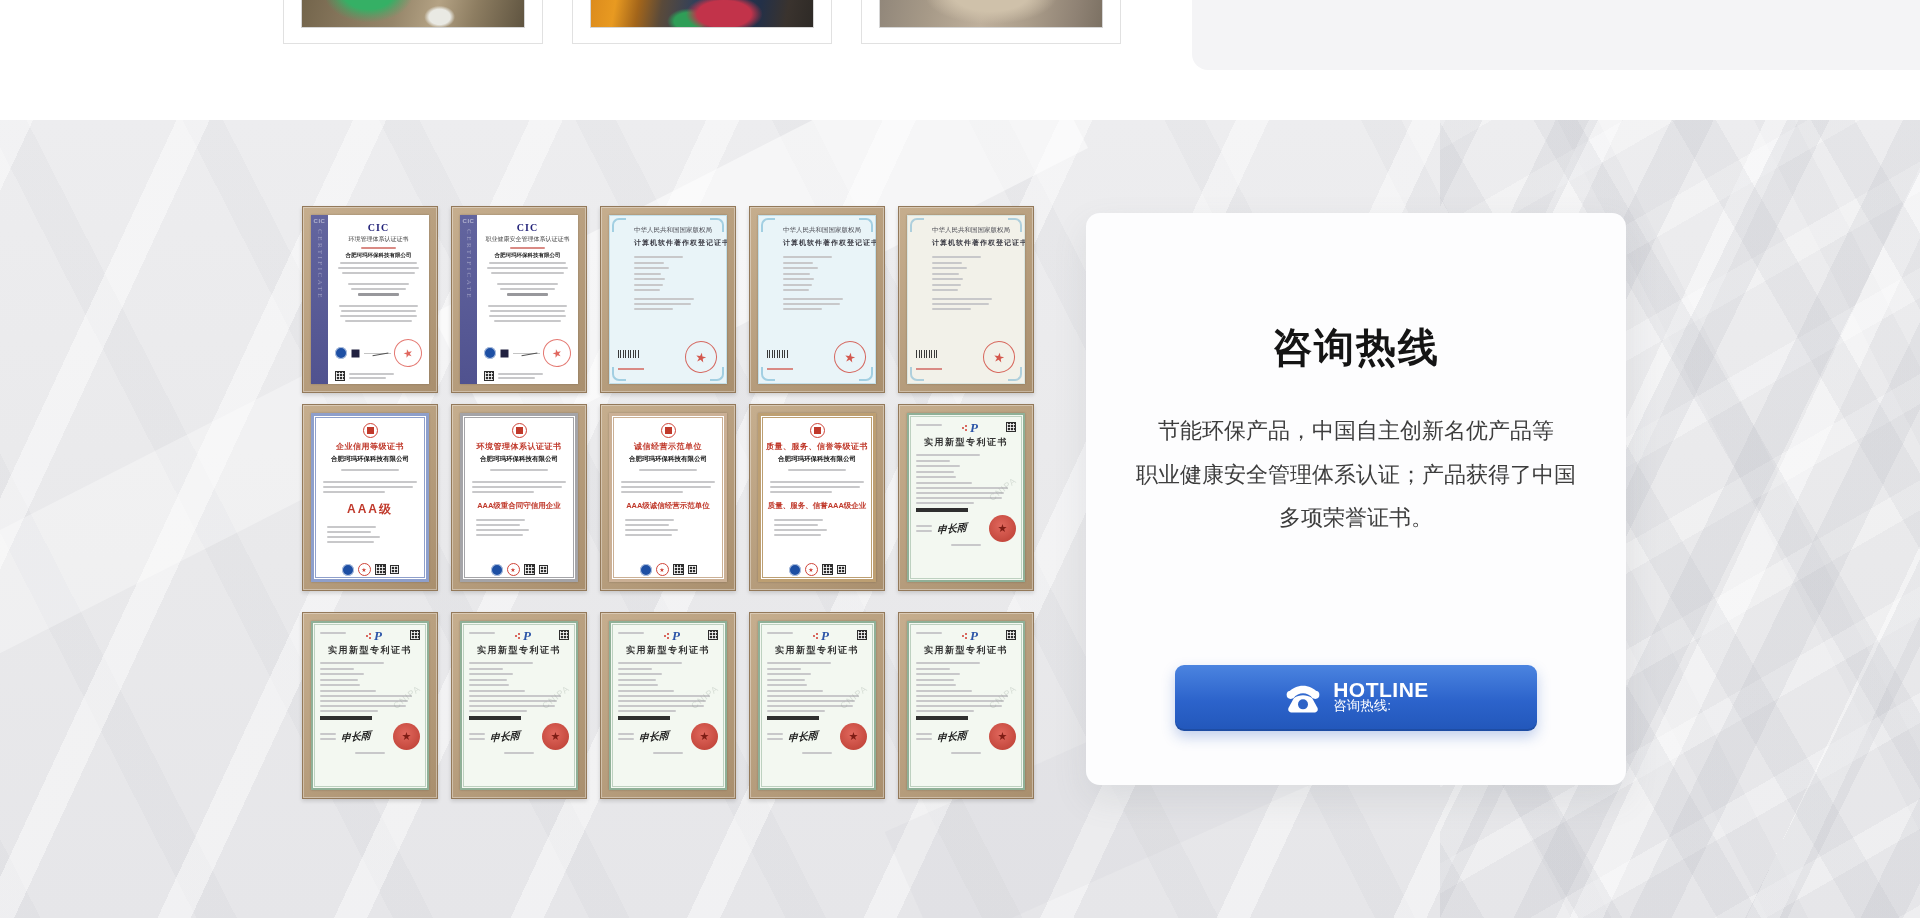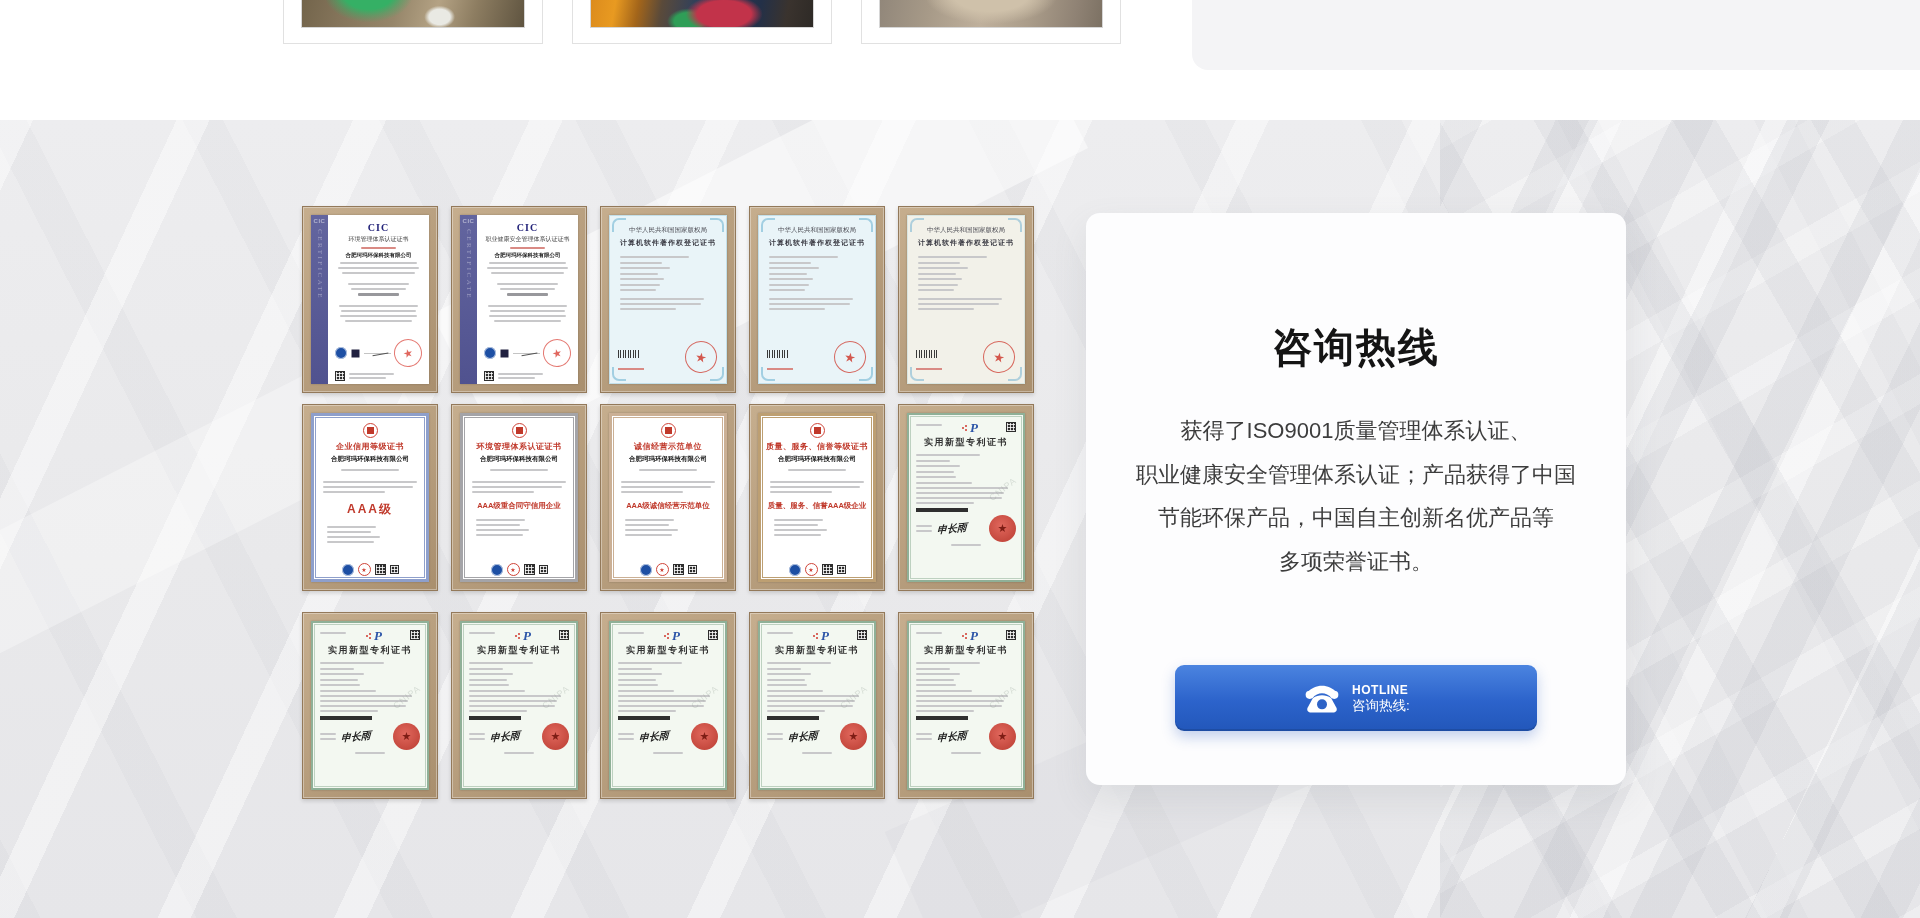--- a/index.html
+++ b/index.html
@@ -80,21 +80,21 @@
     font-size:11px; transform:rotate(-15deg); flex:none; margin-left:auto; }
   .cic-qr-row { position:absolute; left:7px; right:7px; bottom:3px; display:flex; align-items:flex-end; gap:4px; }
   .qr { background:#2e2e2e; position:relative; flex:none; }
   .qr::after { content:""; position:absolute; inset:1px;
     background:repeating-linear-gradient(0deg,rgba(255,255,255,.8) 0 1px,transparent 1px 3px),
                repeating-linear-gradient(90deg,rgba(255,255,255,.8) 0 1px,transparent 1px 3px); }
   .q9{width:9px;height:9px} .q10{width:10px;height:10px} .q11{width:11px;height:11px}
   .footbars{flex:1} .footbars .b{margin:2px 0}
 
   
-  .cp { background:#e9f4f8; padding:11px 11px 9px; box-shadow: inset 0 0 0 1px #c3dfe9, 0 0 2px rgba(0,0,0,.22); }
+  .cp { background:#e9f4f8; padding:11px 25px 9px; box-shadow: inset 0 0 0 1px #c3dfe9, 0 0 2px rgba(0,0,0,.22); }
   .cp.warm { background:#f2f1e9; box-shadow: inset 0 0 0 1px #d9e5e0, 0 0 2px rgba(0,0,0,.22); }
   .fl { position:absolute; width:14px; height:14px; border:2px solid #a2cfe2; }
   .cp.warm .fl { border-color:#aecfdc; }
   .fl.tl{left:3px;top:3px;border-right:none;border-bottom:none;border-radius:7px 0 0 0}
   .fl.tr{right:3px;top:3px;border-left:none;border-bottom:none;border-radius:0 7px 0 0}
   .fl.bl{left:3px;bottom:3px;border-right:none;border-top:none;border-radius:0 0 0 7px}
   .fl.br{right:3px;bottom:3px;border-left:none;border-top:none;border-radius:0 0 7px 0}
   .cp-org { text-align:center; font-size:6.5px; color:#4a4a52; font-family:"Liberation Serif",serif; white-space:nowrap; }
   .cp-title { text-align:center; font-size:7px; font-weight:bold; color:#3b3b44;
     font-family:"Liberation Serif",serif; letter-spacing:1px; margin-top:3px; white-space:nowrap; }
@@ -158,21 +158,21 @@
   .honor-title { position:absolute; top:112px; left:0; width:100%; text-align:center;
     font-size:40px; line-height:44px; font-weight:bold; color:#141414; letter-spacing:2px; }
   .honor-desc { position:absolute; top:196px; left:38px; right:38px; text-align:center;
     font-size:22px; line-height:43.5px; color:#3d3d3d; }
   .hotline { position:absolute; left:50%; transform:translateX(-50%); top:452px; width:362px; height:66px;
     border:none; border-radius:9px; color:#fff; cursor:pointer;
     background:linear-gradient(180deg,#4b84e0 0%, #2c63cb 55%, #2257ba 100%);
     box-shadow:0 6px 14px rgba(40,90,190,.28), inset 0 -2px 0 rgba(0,0,0,.12);
     display:flex; align-items:center; justify-content:center; gap:10px; }
   .hotline-labels { display:flex; flex-direction:column; align-items:flex-start; line-height:16px; }
-  .lbl-en { font-size:12px; font-weight:bold; letter-spacing:.5px; }
+  .lbl-en { font-size:21px; font-weight:bold; letter-spacing:.5px; }
   .lbl-zh { font-size:13.5px; }
   .hotline-number { font-size:31px; font-weight:800; letter-spacing:.5px;
     font-family:"Liberation Sans","DejaVu Sans",sans-serif; }
 </style>
 </head>
 <body>
 
 <div class="page">
 
   <div class="top-section">
@@ -671,23 +671,22 @@
               <span class="seal">★</span>
             </div>
             <div class="b pt-footline"></div>
           </div>
         </div>
       </div>
 
     <div class="honor-card">
       <h2 class="honor-title">咨询热线</h2>
       <div class="honor-desc" id="honor-desc">
-          <div>获得了ISO9001质量管理体系认证、</div>
+          <div>节能环保产品，中国自主创新名优产品等</div>
           <div>职业健康安全管理体系认证；产品获得了中国</div>
-          <div>节能环保产品，中国自主创新名优产品等</div>
           <div>多项荣誉证书。</div>
         </div>
       <button class="hotline">
         <svg width="40" height="34" viewBox="0 0 44 36">
           <path d="M6 12 C14 2, 30 2, 38 12 L33 18 C26 11, 18 11, 11 18 Z" fill="#fff"></path>
           <circle cx="8.5" cy="14.5" r="4.5" fill="#fff"></circle>
           <circle cx="35.5" cy="14.5" r="4.5" fill="#fff"></circle>
           <path d="M12 18 C18 14, 26 14, 32 18 L38 29 C39 32, 37 34, 34 34 L10 34 C7 34, 5 32, 6 29 Z" fill="#fff"></path>
           <circle cx="22" cy="25" r="5.5" fill="#2e63c6"></circle>
         </svg>

